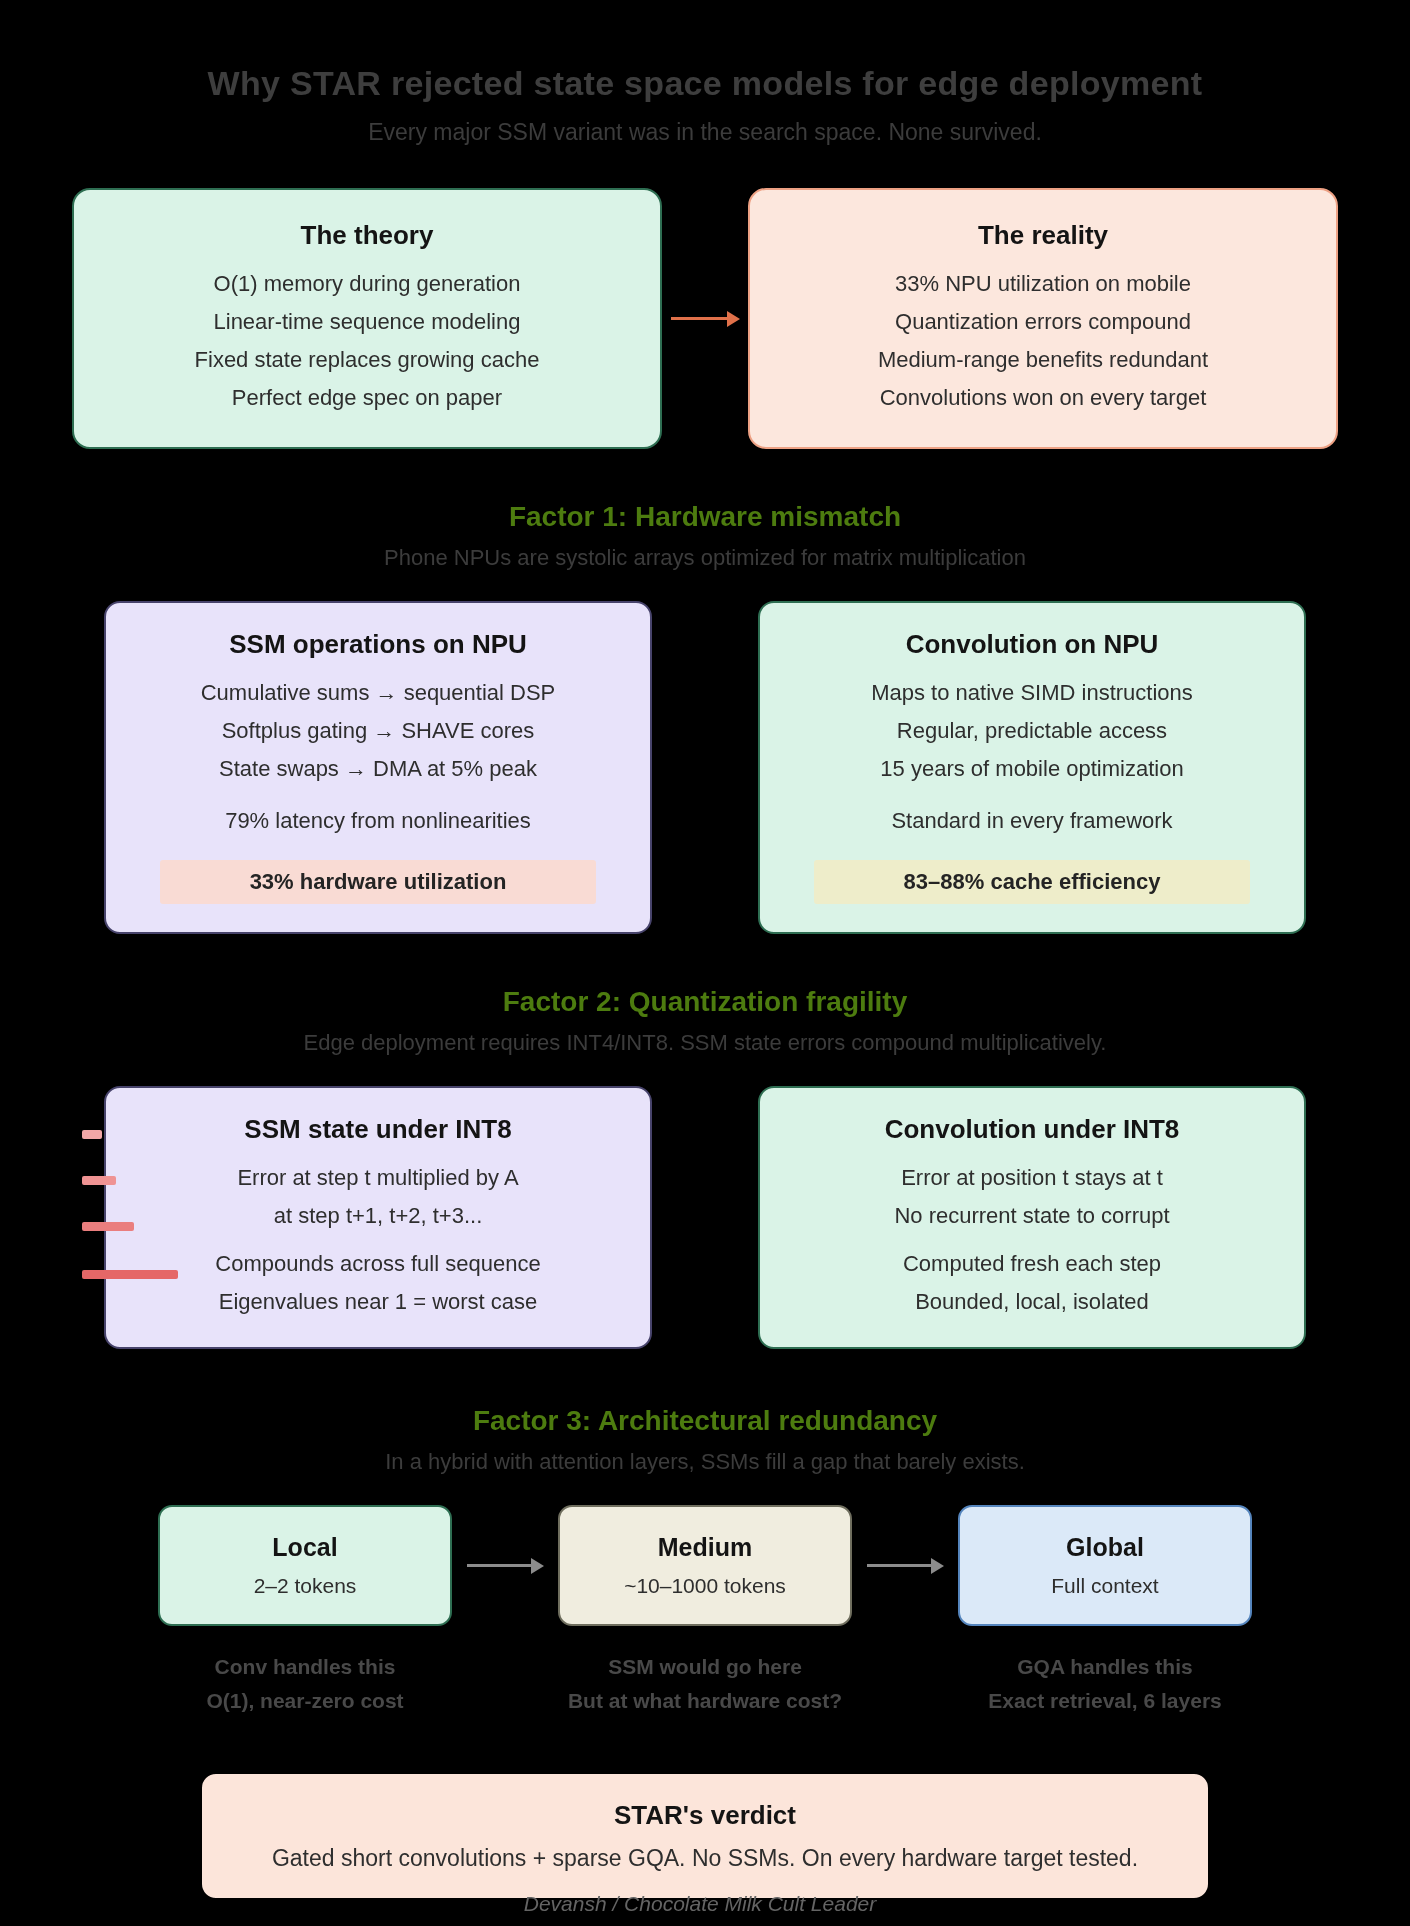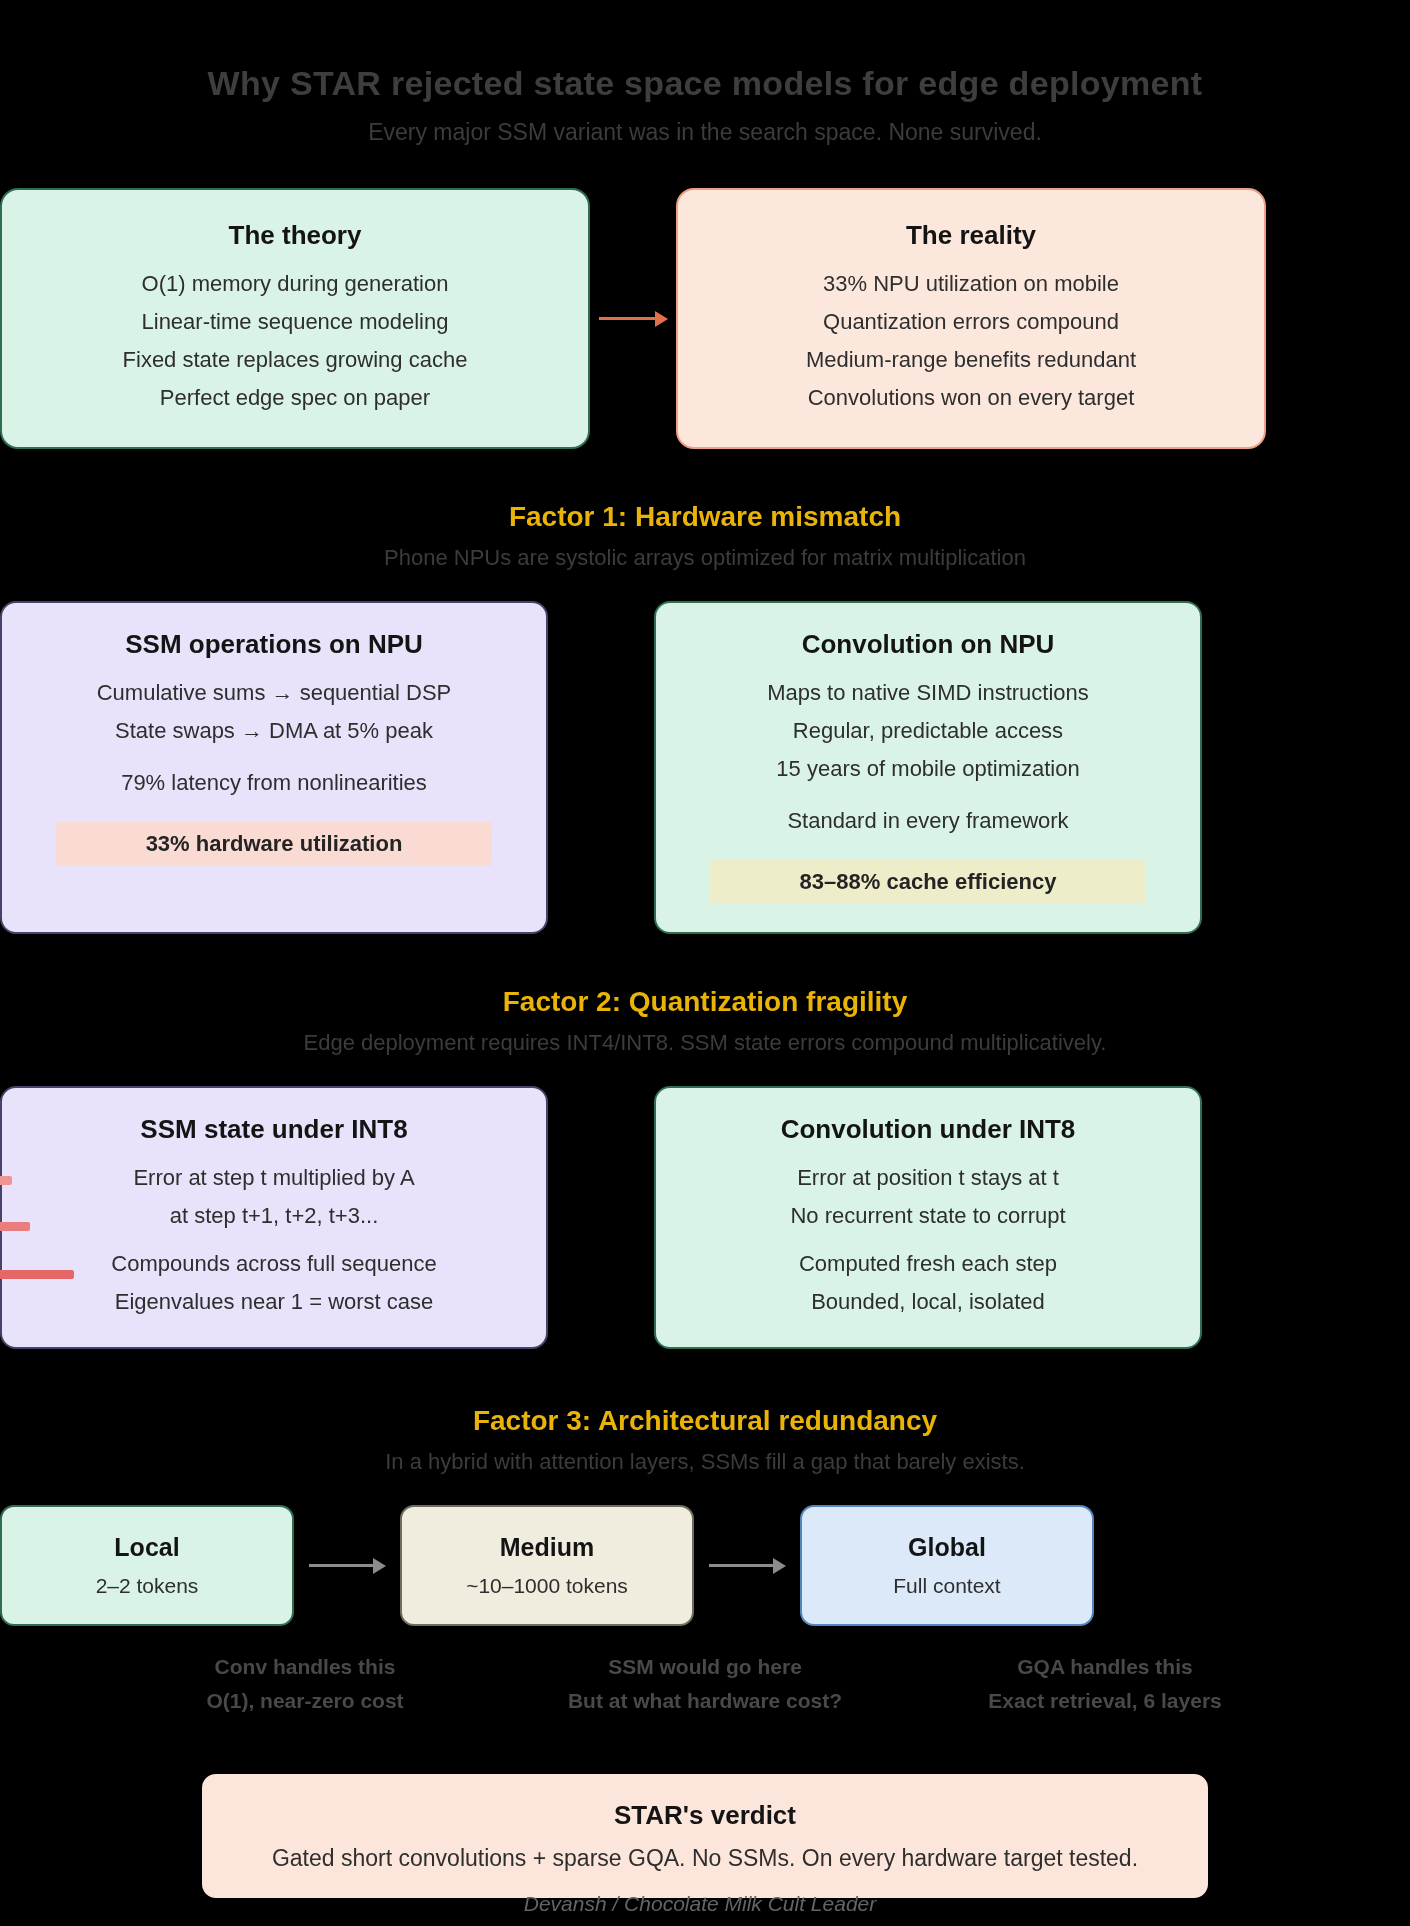--- a/index.html
+++ b/index.html
@@ -12,21 +12,21 @@
 
   .page-title {
     padding-top: 64px; text-align: center;
     font-size: 34px; font-weight: 700; color: #3e3e3e; letter-spacing: 0.3px;
   }
   .page-subtitle {
     margin-top: 16px; text-align: center;
     font-size: 23px; font-weight: 500; color: #3c3c3c;
   }
 
-  .row { display: flex; align-items: stretch; }
+  .row { display: flex; justify-content: center; align-items: stretch; }
   .intro-row { margin-top: 42px; }
 
   .card { border: 2px solid; border-radius: 18px; padding: 30px 20px; }
   .intro-card { width: 590px; }
   .factor-card { width: 548px; border-radius: 16px; padding: 26px 24px; position: relative; }
   .card-title {
     text-align: center; font-size: 26px; font-weight: 700;
     color: #141414; margin-bottom: 14px;
   }
   .card-line { text-align: center; font-size: 22px; color: #2e2e2e; line-height: 38px; }
@@ -42,21 +42,21 @@
   .arrow-slot { width: 86px; display: flex; align-items: center; justify-content: center; }
   .range-arrow-slot { width: 106px; display: flex; align-items: center; justify-content: center; }
   .arrow { display: flex; align-items: center; }
   .arrow .shaft { height: 3px; }
   .arrow .head { width: 0; height: 0; border-top: 8px solid transparent; border-bottom: 8px solid transparent; }
   .arrow.orange .shaft { width: 56px; background: #e0714a; }
   .arrow.orange .head { border-left: 13px solid #e0714a; }
   .arrow.gray .shaft { width: 64px; background: #8c8c8c; }
   .arrow.gray .head { border-left: 13px solid #8c8c8c; }
 
-  .section-heading { text-align: center; font-size: 28px; font-weight: 700; color: #eab308; }
+  .section-heading { text-align: center; font-size: 28px; font-weight: 700; color: #4d7c0f; }
   .section-sub { text-align: center; font-size: 22px; font-weight: 500; color: #3c3c3c; margin-top: 12px; }
   .section-1 { margin-top: 52px; }
   .section-2 { margin-top: 52px; }
   .section-3 { margin-top: 56px; }
   .factor-row { margin-top: 30px; }
 
   .note-line { margin-top: 14px; }
   .highlight {
     margin: 20px auto 2px; width: 88%; padding: 9px 0;
     text-align: center; font-size: 22px; font-weight: 700; color: #242424;
@@ -125,20 +125,21 @@
     </div>
   </div>
 
   <div class="section-1">
     <div class="section-heading">Factor 1: Hardware mismatch</div>
     <div class="section-sub">Phone NPUs are systolic arrays optimized for matrix multiplication</div>
     <div class="row factor-row">
       <div class="card lavender factor-card">
         <div class="card-title">SSM operations on NPU</div>
         <div class="card-line">Cumulative sums → sequential DSP</div>
+        <div class="card-line">Softplus gating → SHAVE cores</div>
         <div class="card-line">State swaps → DMA at 5% peak</div>
         <div class="card-line note-line">79% latency from nonlinearities</div>
         <div class="highlight pink">33% hardware utilization</div>
       </div>
       <div class="range-arrow-slot"></div>
       <div class="card mint factor-card">
         <div class="card-title">Convolution on NPU</div>
         <div class="card-line">Maps to native SIMD instructions</div>
         <div class="card-line">Regular, predictable access</div>
         <div class="card-line">15 years of mobile optimization</div>

